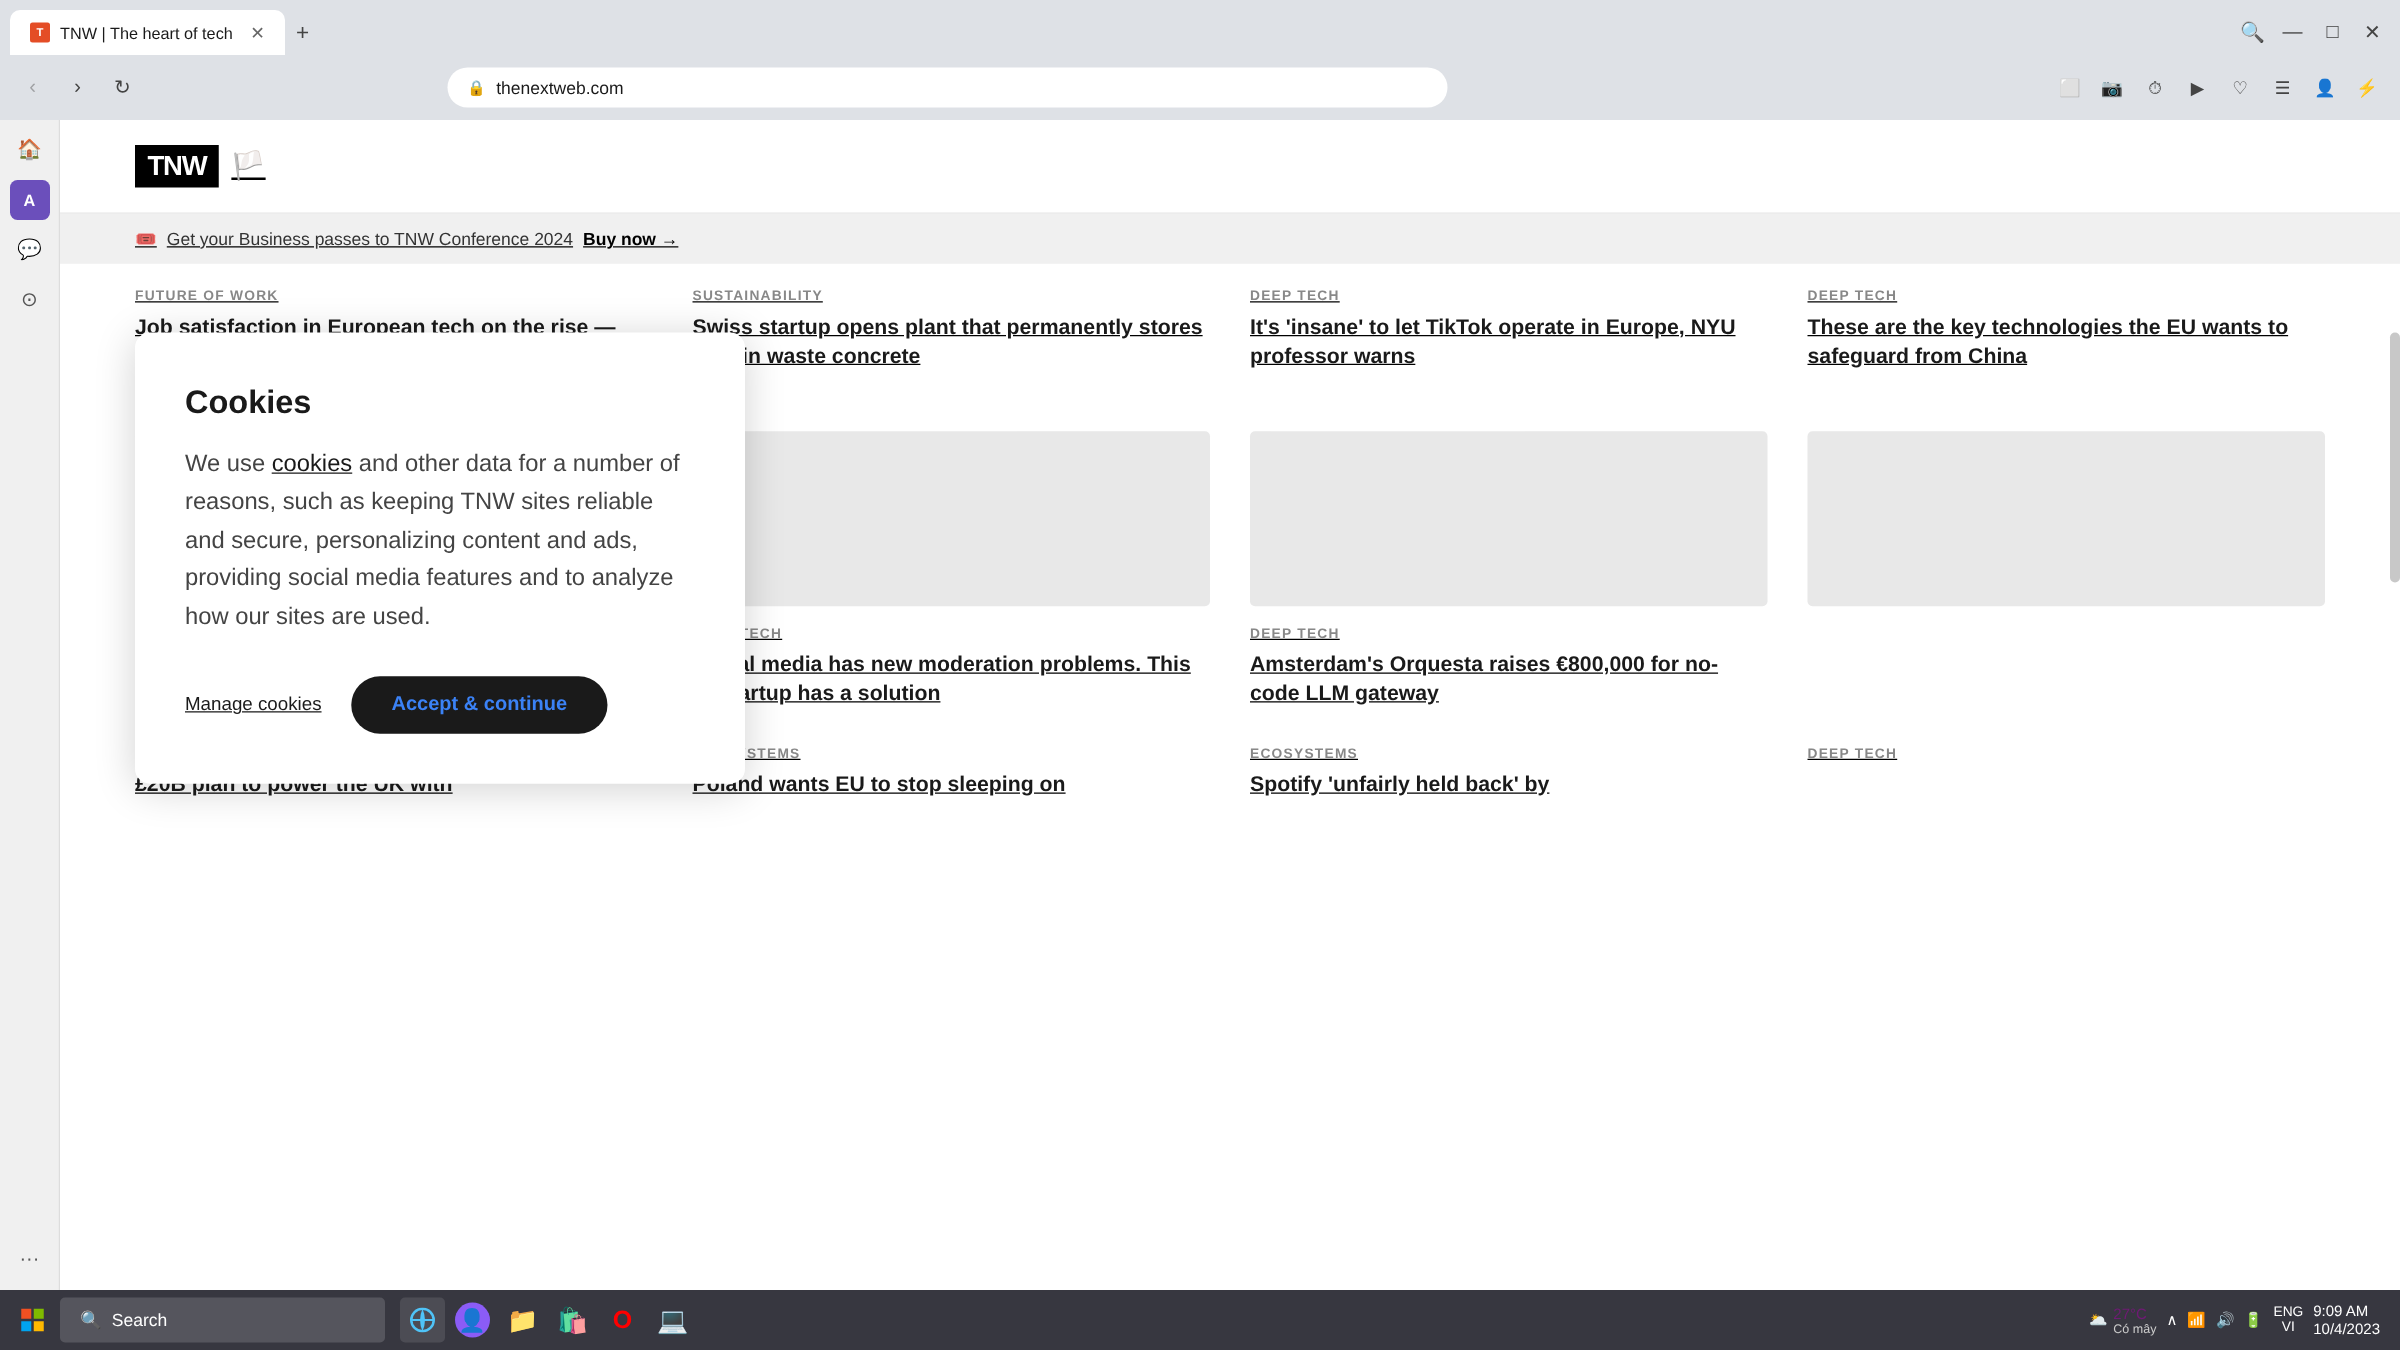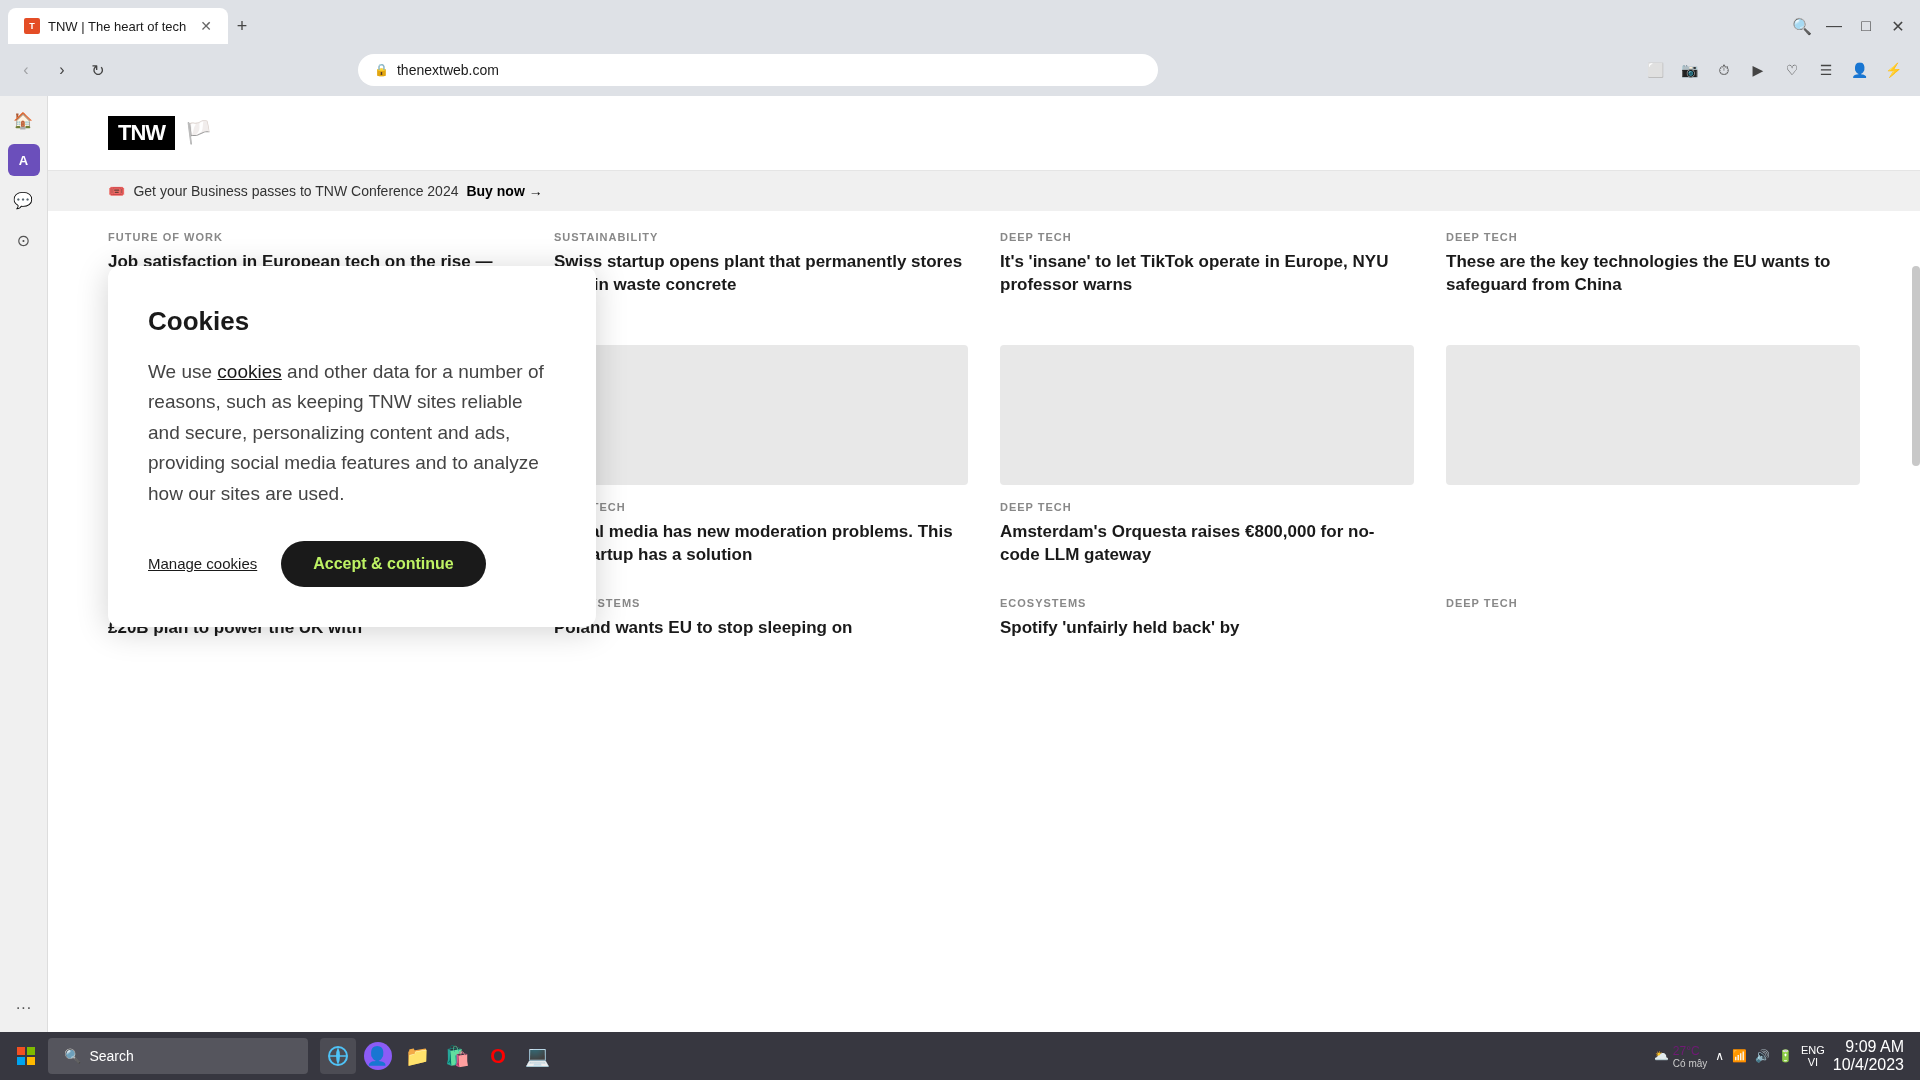--- a/index.html
+++ b/index.html
@@ -19,21 +19,21 @@
     .address-bar { display: flex; align-items: center; background: #dee1e6; padding: 6px 12px; gap: 8px; height: 52px; }
     .nav-btn { width: 28px; height: 28px; display: flex; align-items: center; justify-content: center; border-radius: 50%; color: #444; font-size: 16px; cursor: pointer; }
     .nav-btn.disabled { opacity: 0.4; }
     .url-bar { flex: 1; background: #fff; border-radius: 20px; height: 32px; display: flex; align-items: center; padding: 0 16px; gap: 8px; max-width: 800px; margin: 0 auto; }
     .url-lock { color: #444; font-size: 12px; }
     .url-text { font-size: 14px; color: #1a1a1a; }
     .browser-actions { margin-left: auto; display: flex; gap: 6px; align-items: center; }
     .browser-action-btn { width: 28px; height: 28px; display: flex; align-items: center; justify-content: center; border-radius: 50%; color: #444; font-size: 14px; cursor: pointer; }
 
     
-    .site { width: 100%; height: calc(1080px - 96px); background: #fff; overflow: hidden; position: relative; }
+    .site { width: 100%; height: calc(1080px - 96px); background: #fff; overflow: hidden; position: relative; text-decoration: underline; }
 
     
     .site-header { border-bottom: 1px solid #e5e5e5; padding: 0 60px; }
     .site-nav { display: flex; align-items: center; padding: 20px 0; gap: 40px; }
     .site-logo { display: flex; align-items: center; gap: 10px; margin-right: 20px; }
     .logo-box { background: #000; color: #fff; font-weight: 900; font-size: 22px; padding: 4px 10px; letter-spacing: -1px; }
     .logo-flag { font-size: 22px; }
     .nav-items { display: flex; align-items: center; gap: 32px; }
     .nav-item { font-size: 16px; color: #1a1a1a; cursor: pointer; text-decoration: none; white-space: nowrap; }
     .nav-more { display: flex; align-items: center; gap: 4px; }
@@ -51,32 +51,32 @@
     
     .content-section { padding: 20px 60px; display: grid; grid-template-columns: repeat(4, 1fr); gap: 32px; }
 
     
     .cookie-overlay { position: absolute; top: 170px; left: 60px; background: #fff; border-radius: 12px; box-shadow: 0 4px 32px rgba(0,0,0,0.18); padding: 40px; width: 488px; z-index: 100; }
     .cookie-title { font-size: 26px; font-weight: 800; color: #1a1a1a; margin-bottom: 20px; }
     .cookie-text { font-size: 19px; color: #444; line-height: 1.6; margin-bottom: 32px; }
     .cookie-link { color: #1a1a1a; text-decoration: underline; cursor: pointer; }
     .cookie-actions { display: flex; align-items: center; gap: 24px; }
     .manage-btn { font-size: 15px; color: #1a1a1a; text-decoration: underline; cursor: pointer; background: none; border: none; }
-    .accept-btn { background: #1a1a1a; color: #bef264; border: none; border-radius: 30px; padding: 14px 32px; font-size: 16px; font-weight: 600; cursor: pointer; }
+    .accept-btn { background: #1a1a1a; color: #3b82f6; border: none; border-radius: 30px; padding: 14px 32px; font-size: 16px; font-weight: 600; cursor: pointer; }
 
     
     .taskbar { position: fixed; bottom: 0; left: 0; right: 0; height: 48px; background: rgba(20,20,30,0.85); backdrop-filter: blur(10px); display: flex; align-items: center; padding: 0 8px; gap: 4px; z-index: 200; }
     .taskbar-start { width: 36px; height: 36px; display: flex; align-items: center; justify-content: center; cursor: pointer; }
     .taskbar-search { display: flex; align-items: center; background: rgba(255,255,255,0.15); border-radius: 4px; padding: 4px 16px; gap: 8px; cursor: pointer; min-width: 260px; height: 36px; }
     .taskbar-search-text { color: #fff; font-size: 14px; }
     .taskbar-apps { display: flex; align-items: center; gap: 4px; margin-left: 8px; }
     .taskbar-app { width: 36px; height: 36px; display: flex; align-items: center; justify-content: center; border-radius: 4px; cursor: pointer; }
     .taskbar-tray { margin-left: auto; display: flex; align-items: center; gap: 8px; padding-right: 8px; }
     .tray-item { color: #fff; font-size: 12px; display: flex; align-items: center; gap: 4px; cursor: pointer; }
-    .tray-time { color: #fff; font-size: 16px; text-align: right; }
+    .tray-time { color: #fff; font-size: 12px; }
 
     
     .left-sidebar { position: fixed; left: 0; top: 96px; width: 48px; background: #f0f0f0; height: calc(100vh - 96px - 48px); display: flex; flex-direction: column; align-items: center; padding: 8px 0; gap: 8px; z-index: 50; border-right: 1px solid #ddd; }
     .sidebar-icon { width: 32px; height: 32px; display: flex; align-items: center; justify-content: center; border-radius: 6px; cursor: pointer; color: #555; font-size: 16px; }
 
     .scrollbar-indicator { position: absolute; right: 0; top: 170px; width: 8px; background: #c8c8c8; border-radius: 4px; height: 200px; }
   </style>
 </head>
 <body>
 

